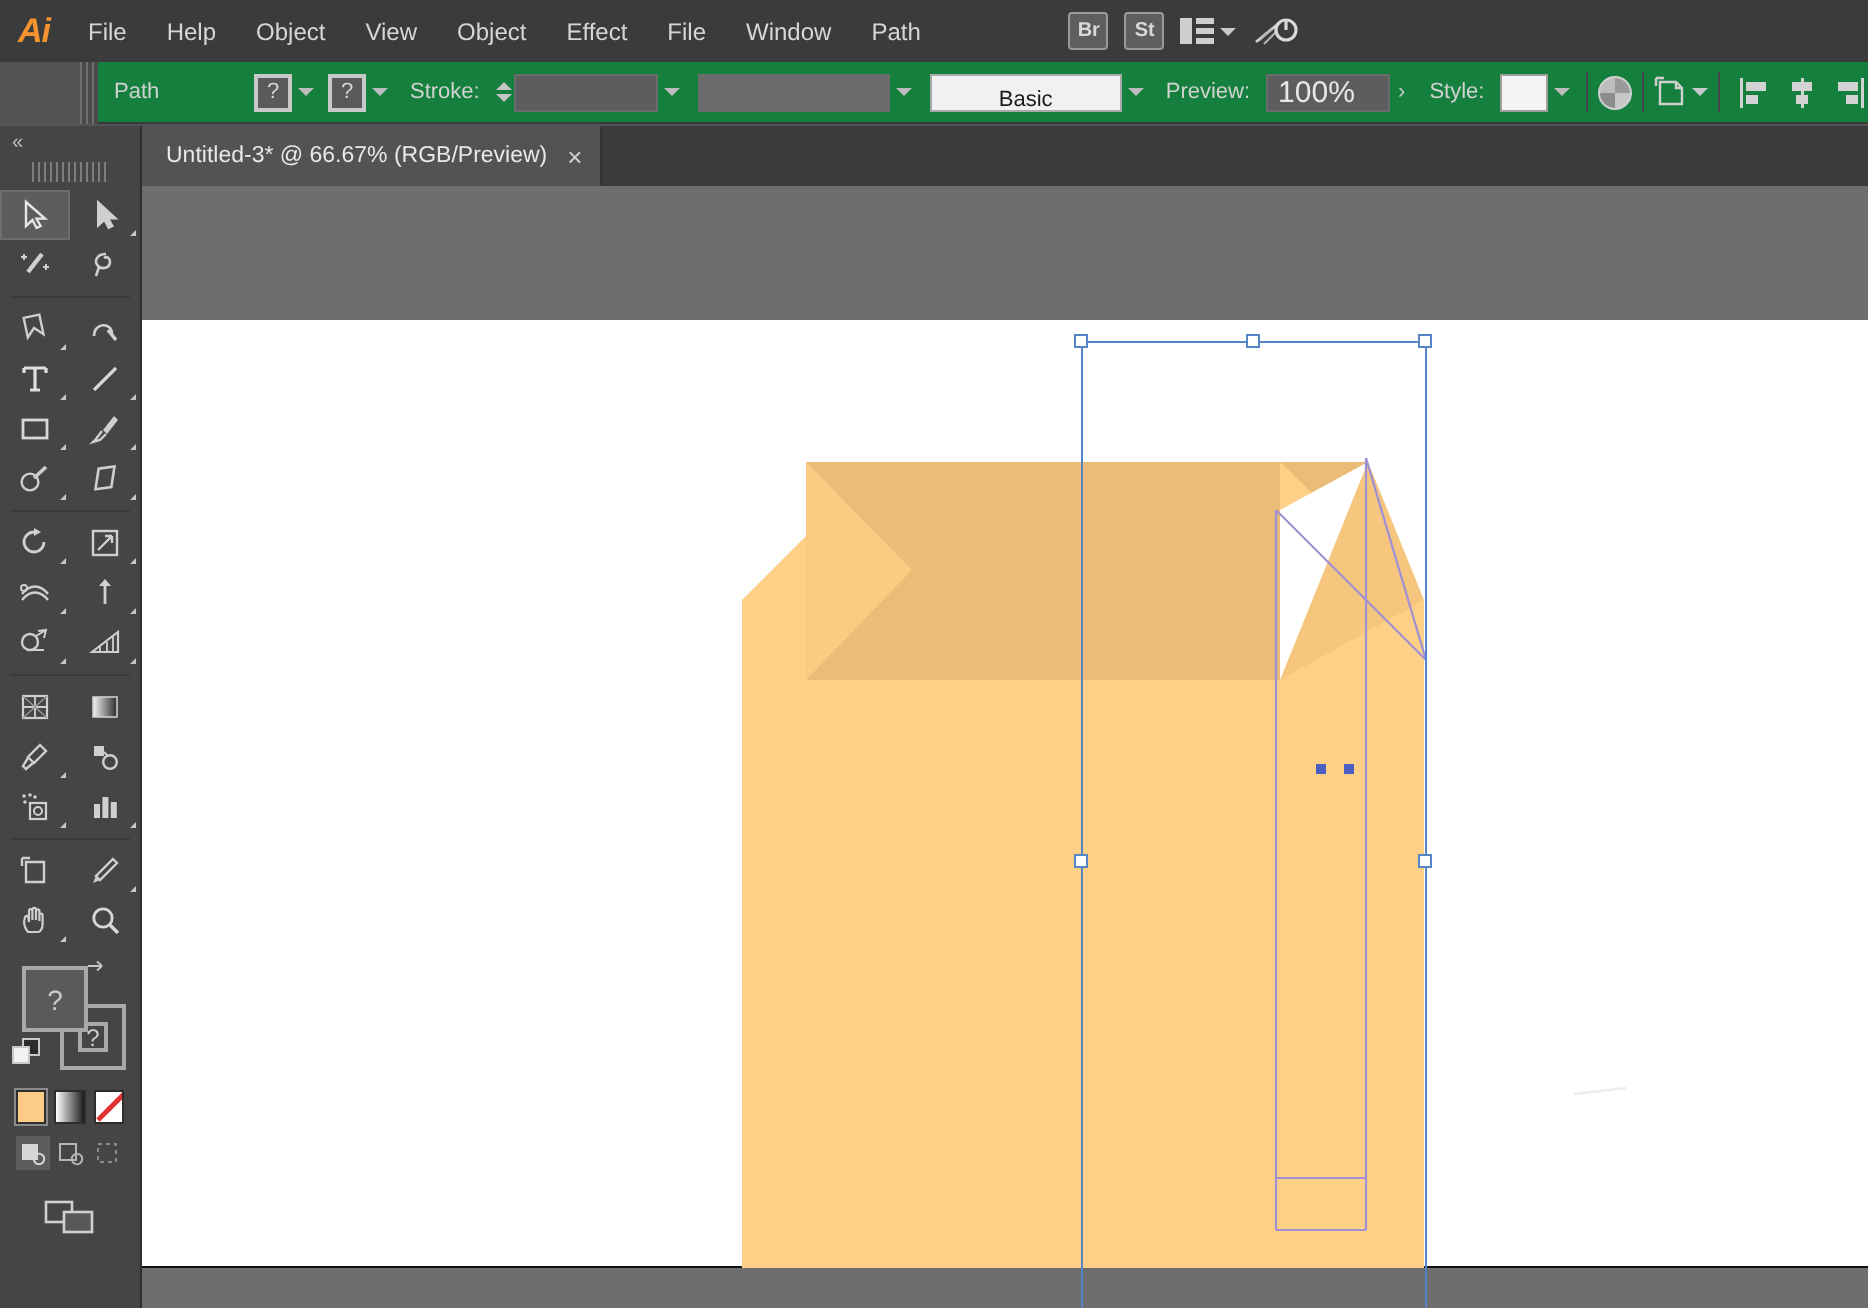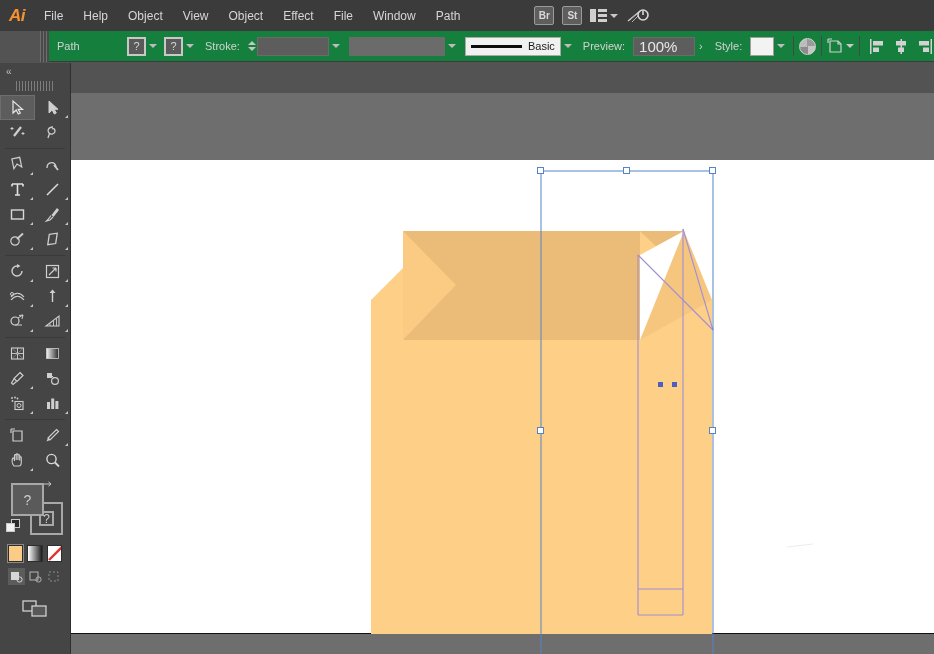--- a/index.html
+++ b/index.html
@@ -70,21 +70,21 @@
   .stepper i { width: 0; height: 0; border-left: 4px solid transparent; border-right: 4px solid transparent; }
   .stepper i.up { border-bottom: 4px solid #c4c4c4; }
   .stepper i.dn { border-top: 4px solid #c4c4c4; }
   .field-dark {
     height: 19px; background: #5d5d5d; border: 1px solid #6b6b6b;
     display: flex; align-items: center; color: #e2e2e2; font-size: 11px; padding: 0 4px;
   }
   .field-light {
     height: 19px; background: #f1f1f1; border: 1px solid #a9a9a9;
     display: flex; align-items: center; color: #1a1a1a; font-size: 11px;
-    padding: 0 5px; justify-content: space-between; gap: 6px;
+    padding: 0 5px; justify-content: space-between; gap: 6px; flex-direction: column;
   }
   .brush-line { flex: 1; height: 3px; background: #0c0c0c; }
   .op-field {
     height: 19px; background: #5d5d5d; border: 1px solid #6b6b6b; width: 62px;
     display: flex; align-items: center; color: #e8e8e8; font-size: 15px; padding: 0 5px;
   }
   .arrow-r { color: #cfcfcf; font-size: 11px; padding: 0 4px; }
   .style-sw { width: 24px; height: 19px; background: #f3f3f3; border: 1px solid #9e9e9e; }
   .wheel {
     width: 17px; height: 17px; border-radius: 50%;
@@ -295,20 +295,26 @@
     <div class="cb-sep"></div>
     <div class="align-ico">
       <svg width="16" height="15" viewBox="0 0 16 15">
         <rect x="1" y="0" width="14" height="1.5" fill="#d2d2d2"></rect>
         <rect x="2" y="3" width="4.5" height="10" fill="#d2d2d2"></rect>
         <rect x="9" y="3" width="4.5" height="10" fill="#d2d2d2"></rect>
       </svg>
     </div>
   </div>
 
+  <div class="tabbar">
+    <div class="doctab">
+      <span class="ttl">Untitled-3* @ 66.67% (RGB/Preview)</span>
+      <span class="cls">×</span>
+    </div>
+  </div>
 
   <div class="toolbar">
     <div class="tb-head">
       <span class="tb-collapse">«</span>
     </div>
     <div class="tb-grip"></div>
 
     <div class="tools">
 
       <div class="tool active">

